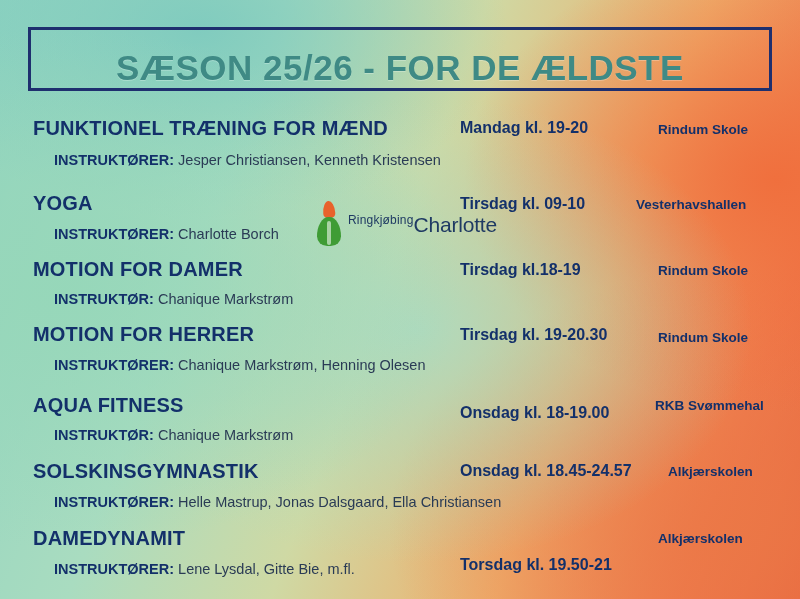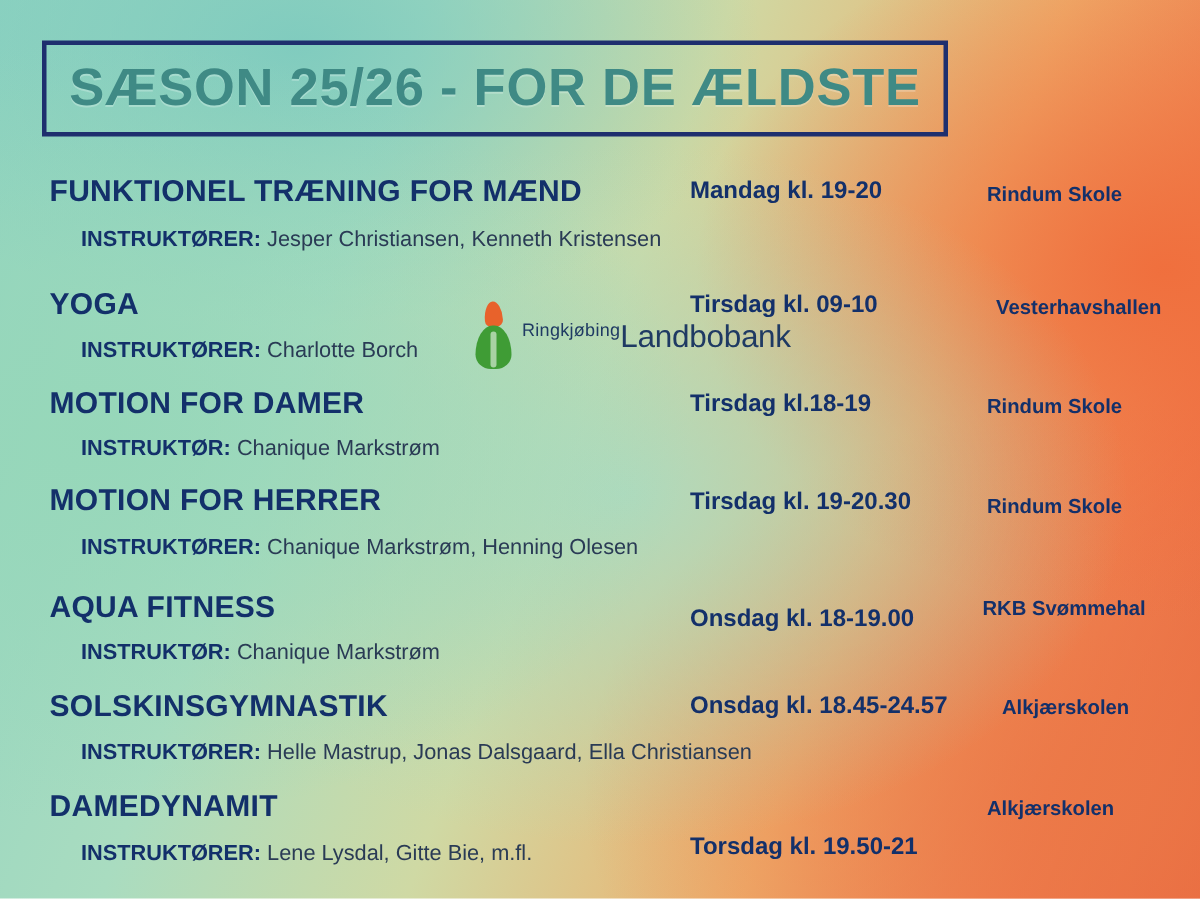--- a/index.html
+++ b/index.html
@@ -22,26 +22,26 @@
       radial-gradient(ellipse 60% 60% at 97% 30%, rgba(240,110,60,0.95) 0%, rgba(240,110,60,0.0) 65%),
       radial-gradient(ellipse 70% 70% at 92% 88%, rgba(235,120,70,0.85) 0%, rgba(235,120,70,0.0) 62%),
       radial-gradient(ellipse 55% 45% at 25% 5%, rgba(120,200,190,0.8) 0%, rgba(120,200,190,0.0) 70%),
       linear-gradient(110deg, #8fd3c0 0%, #a9dcc0 28%, #cfd9a4 48%, #eeb06d 70%, #ef7b4e 88%, #e8643f 100%);
     box-sizing: border-box;
   }
   #title-box {
     position: absolute;
     left: 28px;
     top: 27px;
-    width: 604px;
+    width: 744px;
     height: 64px;
     border: 3px solid #1e2f6e;
     box-sizing: border-box;
     display: flex;
-    align-items: center;
+    align-items: flex-end;
     justify-content: center;
   }
   #title-text {
     font-size: 35px;
     font-weight: bold;
     letter-spacing: 0.5px;
     color: #3f8a85;
     text-shadow: 0 1px 0 rgba(255,255,255,0.25);
     white-space: nowrap;
   }
@@ -156,42 +156,42 @@
     <div id="title-text">SÆSON 25/26 - FOR DE ÆLDSTE</div>
   </div>
 
   <div id="logo">
     <div class="flame">
       <div class="f-top"></div>
       <div class="f-bot"></div>
     </div>
     <div class="logo-text">
       <span class="logo-small">Ringkjøbing</span>
-      <span class="logo-big">Landbobank</span>
+      <span class="logo-big">Charlotte</span>
     </div>
   </div>
 
   <div class="row">
     <div class="act-name" style="top:117px">FUNKTIONEL TRÆNING FOR MÆND</div>
     <div class="act-instr" style="top:152px">
       <span class="lbl">INSTRUKTØRER:</span>
       <span>Jesper Christiansen, Kenneth Kristensen</span>
     </div>
     <div class="act-time" style="top:119px; left:460px">Mandag kl. 19-20</div>
     <div class="act-place" style="top:122px; left:658px">Rindum Skole</div>
   </div>
 
   <div class="row">
     <div class="act-name" style="top:192px">YOGA</div>
     <div class="act-instr" style="top:226px">
       <span class="lbl">INSTRUKTØRER:</span>
       <span>Charlotte Borch</span>
     </div>
     <div class="act-time" style="top:195px; left:460px">Tirsdag kl. 09-10</div>
-    <div class="act-place" style="top:197px; left:664px">Vesterhavshallen</div>
+    <div class="act-place" style="top:197px; left:636px">Vesterhavshallen</div>
   </div>
 
   <div class="row">
     <div class="act-name" style="top:258px">MOTION FOR DAMER</div>
     <div class="act-instr" style="top:291px">
       <span class="lbl">INSTRUKTØR:</span>
       <span>Chanique Markstrøm</span>
     </div>
     <div class="act-time" style="top:261px; left:460px">Tirsdag kl.18-19</div>
     <div class="act-place" style="top:263px; left:658px">Rindum Skole</div>

